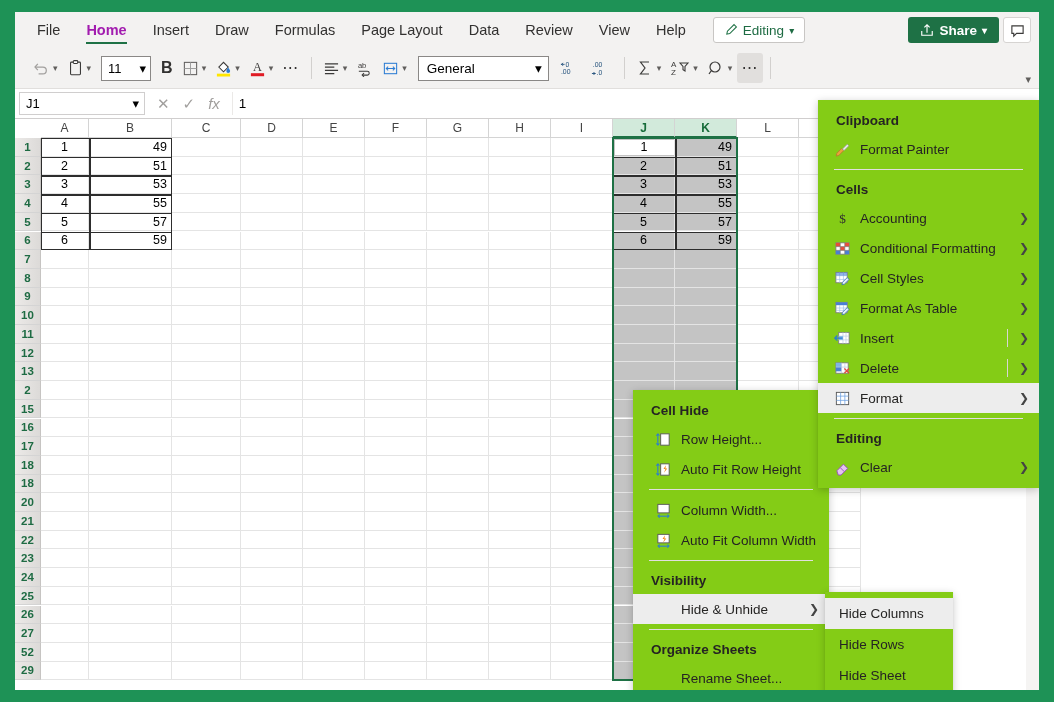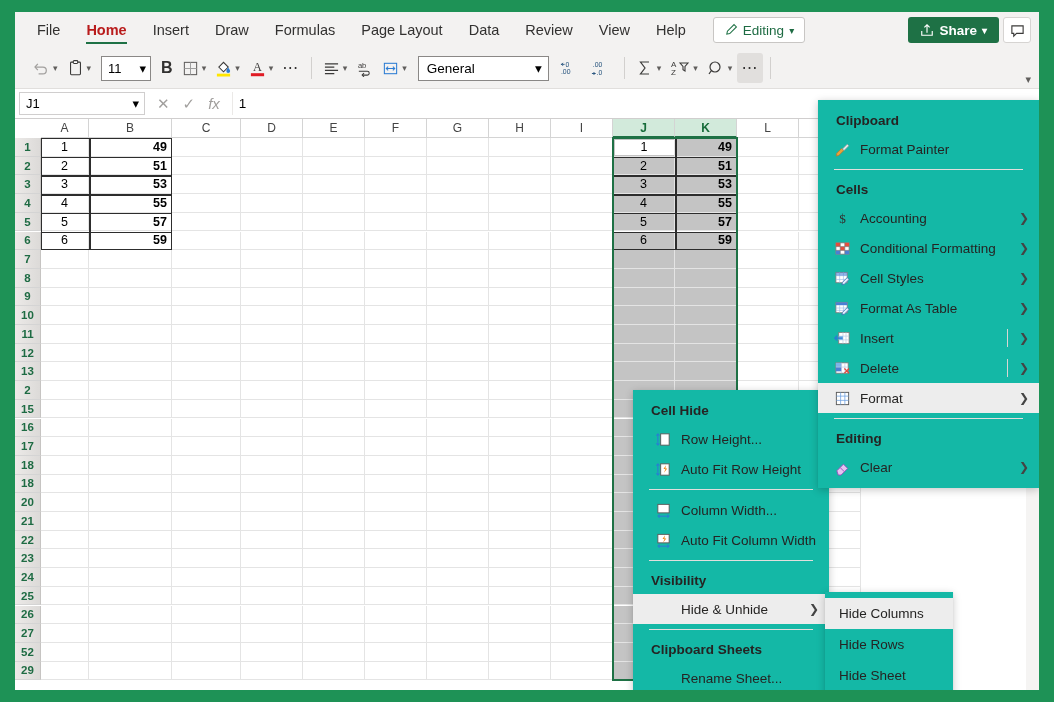--- a/index.html
+++ b/index.html
@@ -29,21 +29,21 @@
     padding-left: 9px;
   }
   .tab {
     display: flex; align-items: center;
     padding: 0 13px;
     font-size: 14.5px;
     color: #323130;
     cursor: default;
     position: relative;
   }
-  .tab.active { font-weight: bold; color: #b91c1c; }
+  .tab.active { font-weight: bold; color: #a21caf; }
   .tab.active::after {
     content: "";
     position: absolute;
     left: 13px; right: 13px; bottom: 4px;
     height: 2.5px; background: #1e7145;
   }
   .editing-btn {
     display: flex; align-items: center; gap: 5px;
     margin: 5px 0 5px 14px;
     padding: 0 10px;
@@ -213,21 +213,21 @@
     position: absolute;
     border-right: 1px solid #e4e4e4;
     border-bottom: 1px solid #e4e4e4;
     font-size: 12.5px;
     color: #000;
     display: flex;
     align-items: center;
   }
   .gcell.shaded { background: #c4c4c4; }
   .gcell.ctr { justify-content: center; }
-  .gcell.rgt { justify-content: flex-end; padding-right: 4px; font-weight: bold; }
+  .gcell.rgt { justify-content: flex-end; padding-right: 4px; }
   .borderbox {
     position: absolute;
     border: 1.5px solid #2d2d2d;
     pointer-events: none;
   }
   .hline { position: absolute; background: #2d2d2d; height: 1.5px; }
   .vline { position: absolute; background: #2d2d2d; width: 1.5px; }
   .selrect {
     position: absolute;
     border: 2px solid #1e7145;
@@ -246,21 +246,21 @@
   }
   .vscroll .thumb {
     position: absolute; left: 1px; right: 1px;
     top: 0; height: 140px;
     background: #c8c6c4; border-radius: 2px;
   }
 
   
   .menu {
     position: absolute;
-    background: #14b8a6;
+    background: #84cc16;
     box-shadow: 0 1.6px 8px rgba(0,0,0,.22), 0 0.3px 1px rgba(0,0,0,.18);
     padding: 6px 0;
     z-index: 50;
   }
   .menu-section {
     padding: 7px 18px 6px 18px;
     font-size: 13.5px;
     font-weight: bold;
     color: #252423;
   }
@@ -992,21 +992,21 @@
         <span class="mtext">Auto Fit Column Width</span>
       </div>
       <div class="mdivider"></div>
       <div class="menu-section">Visibility</div>
       <div class="mi hov">
         <span class="micon"></span>
         <span class="mtext">Hide &amp; Unhide</span>
         <span class="marrow">❯</span>
       </div>
       <div class="mdivider"></div>
-      <div class="menu-section">Clipboard Sheets</div>
+      <div class="menu-section">Organize Sheets</div>
       <div class="mi">
         <span class="micon"></span>
         <span class="mtext">Rename Sheet...</span>
       </div>
     </div>
 
   <div class="menu" id="format-panel">
       <div class="menu-section">Clipboard</div>
       <div class="mi">
         <span class="micon">

